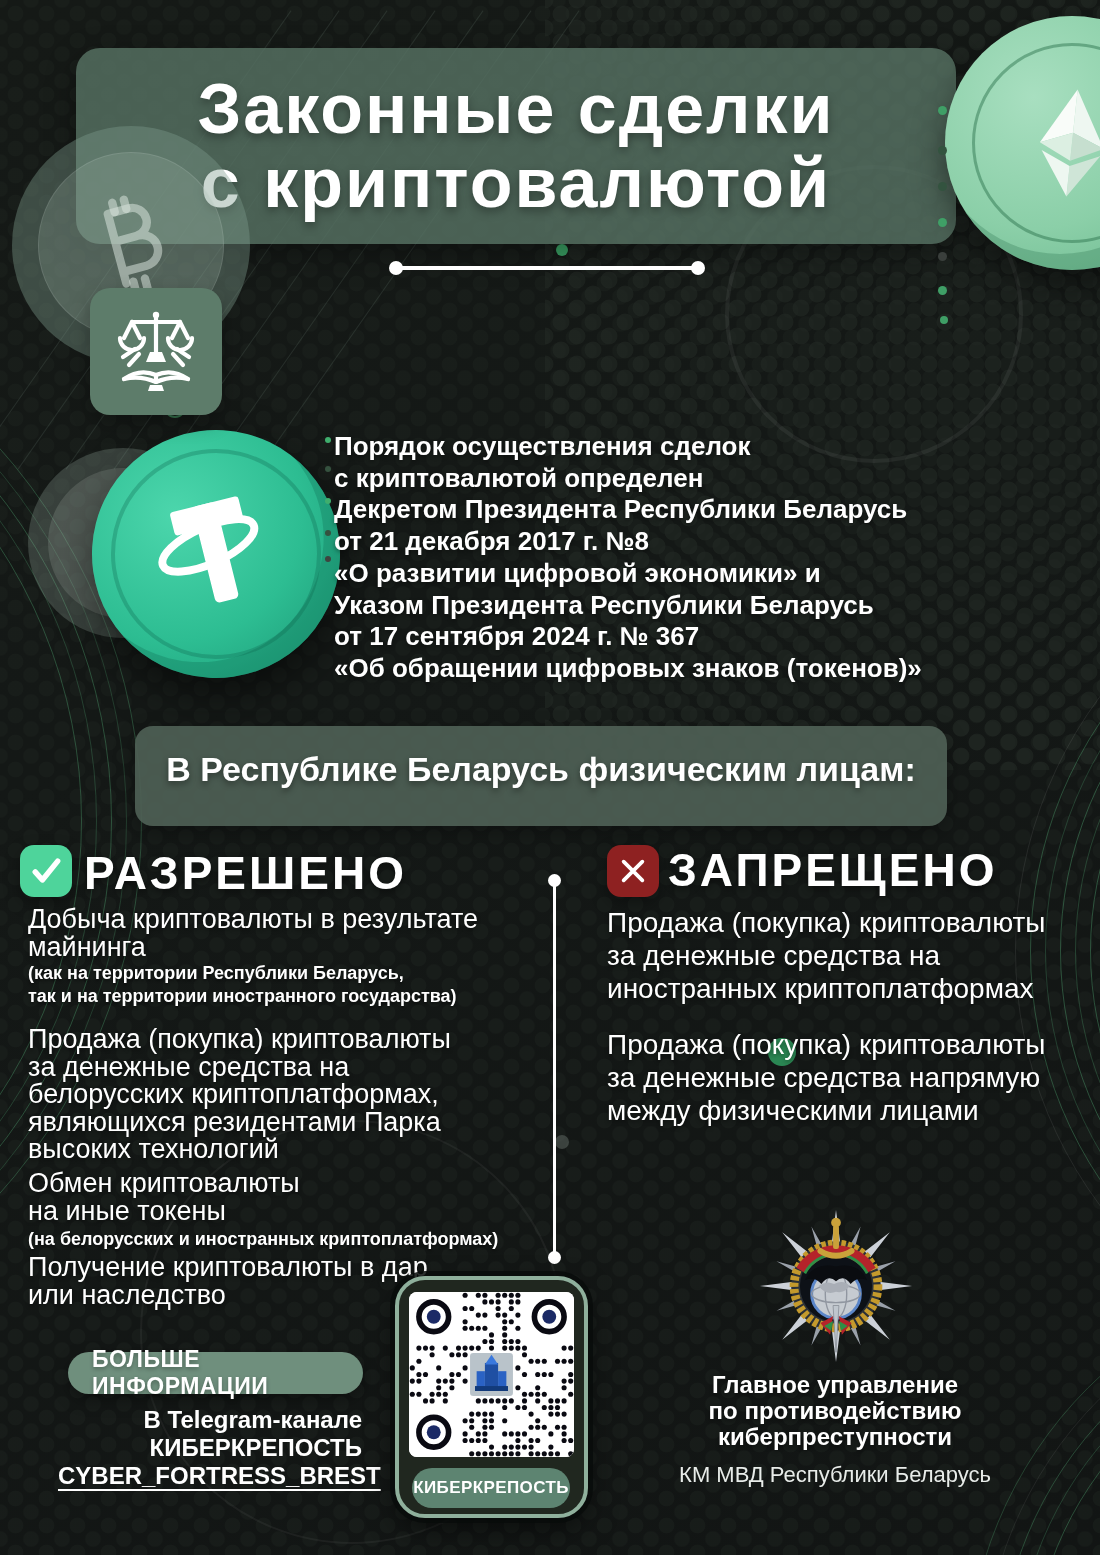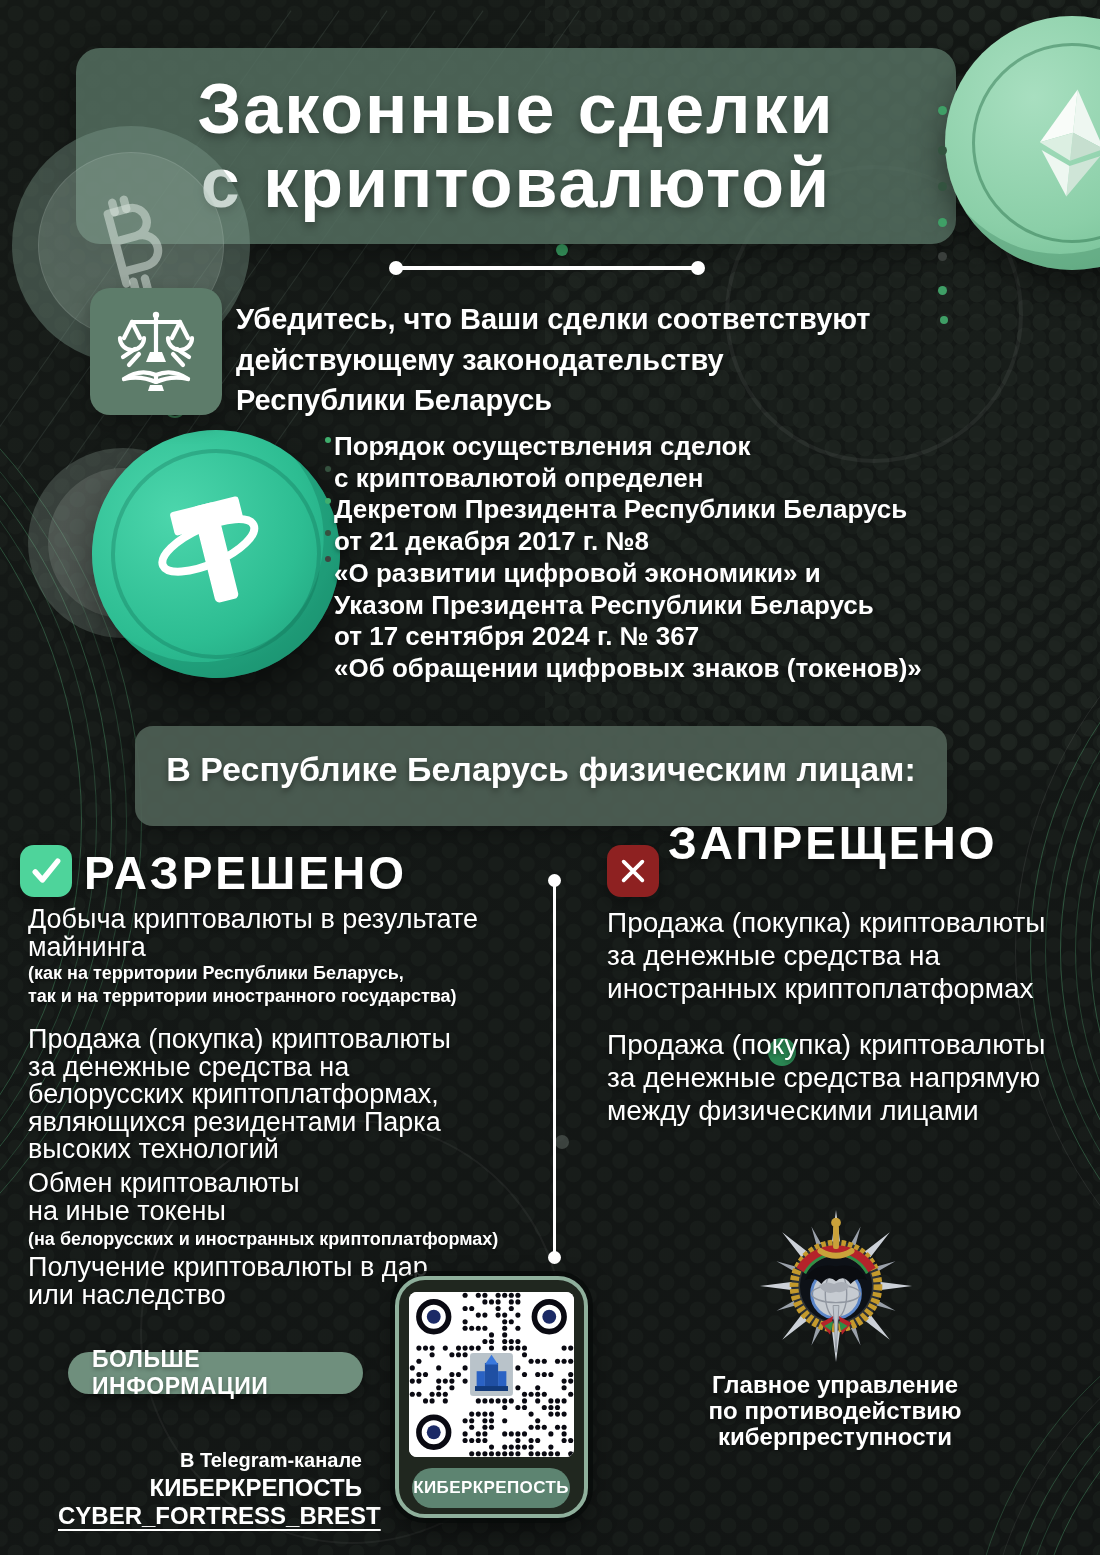--- a/index.html
+++ b/index.html
@@ -73,35 +73,35 @@
     display:flex;align-items:center;justify-content:center;padding-bottom:14px;box-sizing:border-box;z-index:5;
     box-shadow:0 8px 22px rgba(0,0,0,.3);}
   .banner span{font-size:34px;font-weight:800;text-shadow:0 3px 6px rgba(0,0,0,.4);}
 
   
   .badge{width:52px;height:52px;border-radius:14px;display:flex;align-items:center;justify-content:center;z-index:7;position:absolute;}
   .badge-ok{left:20px;top:845px;background:#4ed49b;box-shadow:0 6px 16px rgba(0,0,0,.35);}
   .badge-no{left:607px;top:845px;background:#8e2121;box-shadow:0 6px 16px rgba(0,0,0,.35);}
   .col-head{position:absolute;font-size:46px;font-weight:800;letter-spacing:3px;z-index:7;text-shadow:0 3px 7px rgba(0,0,0,.45);}
   .head-ok{left:84px;top:846px;}
-  .head-no{left:668px;top:816px;}
+  .head-no{left:668px;top:843px;}
   .item{position:absolute;font-weight:400;z-index:7;text-shadow:0 2px 4px rgba(0,0,0,.45);}
   .item-l{left:28px;width:520px;font-size:27px;line-height:1.02;}
   .item-r{left:607px;width:484px;font-size:28px;line-height:1.18;}
   .note{position:absolute;left:28px;width:520px;font-size:18px;font-weight:700;line-height:1.3;z-index:7;text-shadow:0 2px 3px rgba(0,0,0,.45);}
   .divider{left:553px;top:880px;width:3px;height:378px;background:#fff;z-index:6;position:absolute;}
   .divider::before,.divider::after{content:"";position:absolute;left:-5px;width:13px;height:13px;border-radius:50%;background:#fff;}
   .divider::before{top:-6px;} .divider::after{bottom:-6px;}
 
   
   .info-pill{left:68px;top:1352px;width:295px;height:42px;border-radius:21px;background:#6f8f7d;z-index:7;
     display:flex;align-items:center;justify-content:center;box-shadow:0 6px 16px rgba(0,0,0,.35);cursor:pointer;}
   .info-pill span{font-size:23px;font-weight:800;letter-spacing:.5px;text-shadow:0 2px 4px rgba(0,0,0,.3);margin-left:24px;}
   .tg{left:58px;top:1406px;width:304px;text-align:right;z-index:7;line-height:28px;}
-  .tg .l1{font-size:20px;font-weight:700;margin-top:40px;}
+  .tg .l1{font-size:24px;font-weight:700;}
   .tg .l2{font-size:24px;font-weight:800;}
   .tg .l3{font-size:24px;font-weight:800;text-decoration:underline;text-underline-offset:5px;cursor:pointer;}
 
   
   .phone{left:395px;top:1276px;width:193px;height:242px;border-radius:30px;border:4px solid #8fb09c;background:#20271f;
     z-index:8;position:absolute;box-shadow:0 0 0 5px rgba(8,12,10,.85),0 12px 28px rgba(0,0,0,.5);box-sizing:border-box;}
   .qr-box{position:absolute;left:10px;top:12px;width:165px;height:165px;border-radius:8px;background:#fff;overflow:hidden;}
   .qr-caption{position:absolute;left:13px;top:188px;width:158px;height:40px;border-radius:20px;background:#5d8471;
     display:flex;align-items:center;justify-content:center;}
   .qr-caption span{font-size:17px;font-weight:800;letter-spacing:.4px;}
@@ -208,23 +208,20 @@
         <path d="M33 52 L23 63 M29 47 L17 55 M67 52 L77 63 M71 47 L83 55"></path>
         <path d="M18 77 Q34 66 50 73 Q66 66 82 77"></path>
         <path d="M18 77 Q34 73 50 80 Q66 73 82 77"></path>
         <line x1="50" y1="73" x2="50" y2="80"></line>
       </g>
       <path d="M44 50 H56 L60 60 H40 Z" fill="#fff"></path>
       <path d="M44 83 H56 L58 89 H42 Z" fill="#fff"></path>
       <circle cx="50" cy="13" r="3.2" fill="#fff"></circle>
     </svg>
   </div>
-  <div class="abs intro pre">Убедитесь, что Ваши сделки соответствуют
-действующему законодательству
-Республики Беларусь</div>
 
   <div class="coin coin-btc2">
     <div class="inner"></div>
     <svg width="95" height="95" viewBox="0 0 100 100" style="transform:translate(-50%,-50%) rotate(-14deg);color:rgba(140,155,146,.8);">
       <g stroke="currentColor" fill="none" stroke-width="7" stroke-linecap="round">
         <path d="M38 20 V80 M38 20 H56 a12 12 0 0 1 0 24 H38 M38 44 H58 a13 13 0 0 1 0 26 H38"></path>
         <path d="M44 12 V20 M54 12 V20 M44 80 V88 M54 80 V88"></path>
       </g>
     </svg>
   </div>
@@ -549,15 +546,16 @@
       <rect x="77" y="18" width="6" height="24" rx="2" fill="#caa23a"></rect>
       <path d="M64 44 Q80 54 96 44" stroke="#caa23a" stroke-width="6" fill="none" stroke-linecap="round"></path>
       <circle cx="80" cy="15" r="5" fill="#caa23a"></circle>
     </g>
   </svg>
 
   <div class="dept">
     <div class="name pre">Главное управление
 по противодействию
 киберпреступности</div>
+    <div class="org">КМ МВД Республики Беларусь</div>
   </div>
 
 </div>
 
 </body></html>

